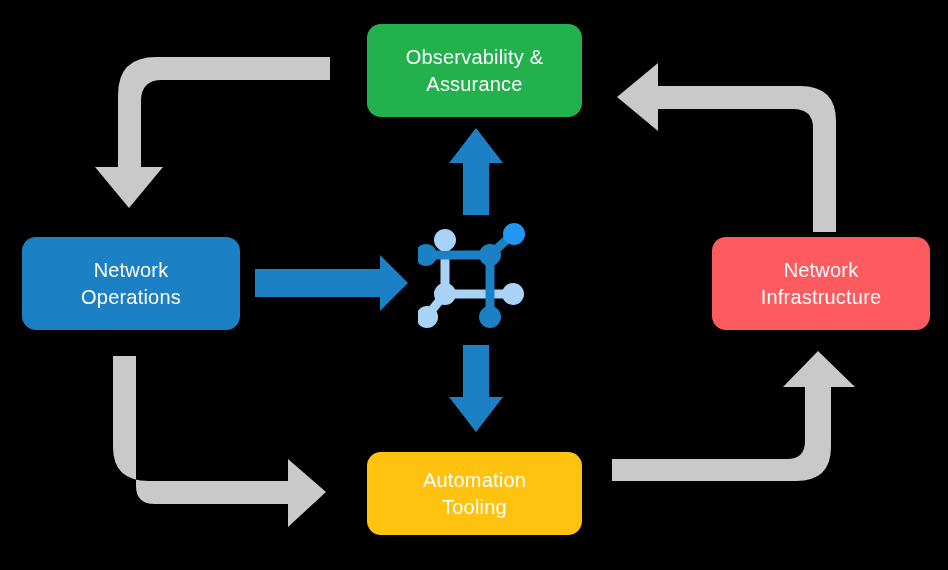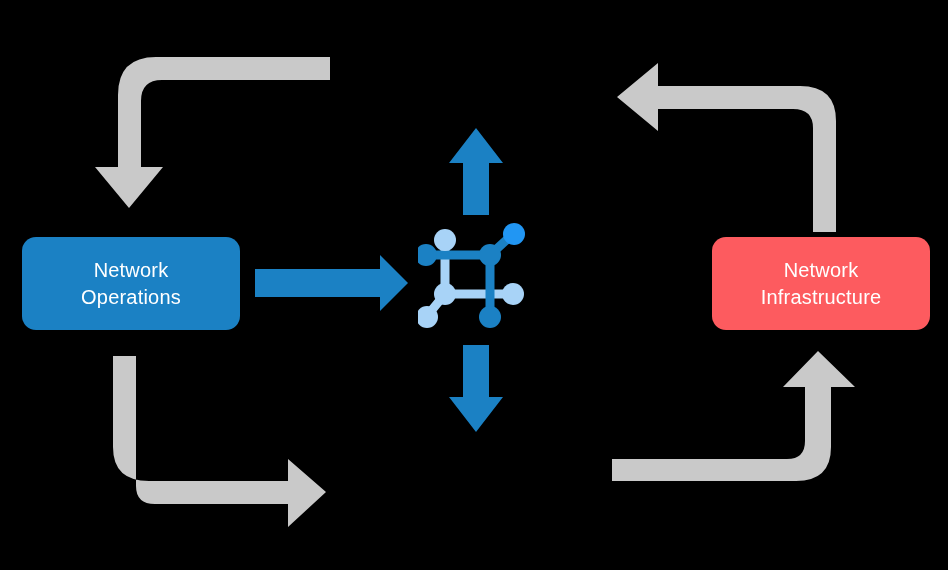--- a/index.html
+++ b/index.html
@@ -110,25 +110,33 @@
     <circle cx="27" cy="76" r="11" fill="#a8d3f7"></circle>
     <circle cx="9" cy="99" r="11" fill="#a8d3f7"></circle>
     <circle cx="95" cy="76" r="11" fill="#a8d3f7"></circle>
 
     <circle cx="8" cy="37" r="11" fill="#1b81c4"></circle>
     <circle cx="72" cy="37" r="11" fill="#1b81c4"></circle>
     <circle cx="96" cy="16" r="11" fill="#2196f3"></circle>
     <circle cx="72" cy="99" r="11" fill="#1b81c4"></circle>
   </svg>
 
+  <div class="node-box" id="box-observability">
+    <span>Observability &amp;
+Assurance</span>
+  </div>
 
   <div class="node-box" id="box-operations">
     <span>Network
 Operations</span>
   </div>
 
   <div class="node-box" id="box-infrastructure">
     <span>Network
 Infrastructure</span>
   </div>
 
+  <div class="node-box" id="box-automation">
+    <span>Automation
+Tooling</span>
+  </div>
 
 </div>
 
 </body></html>

